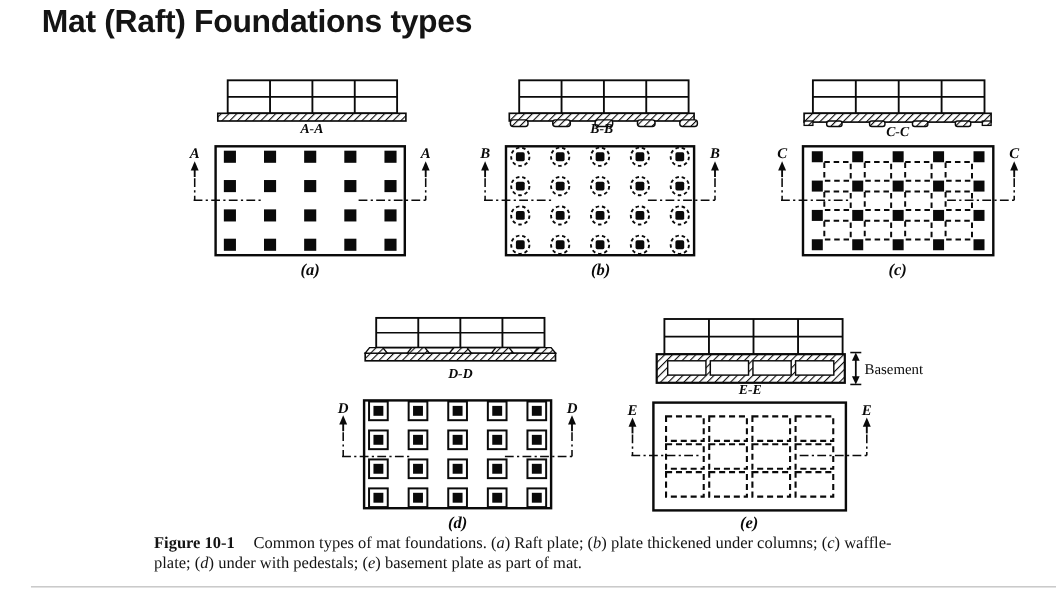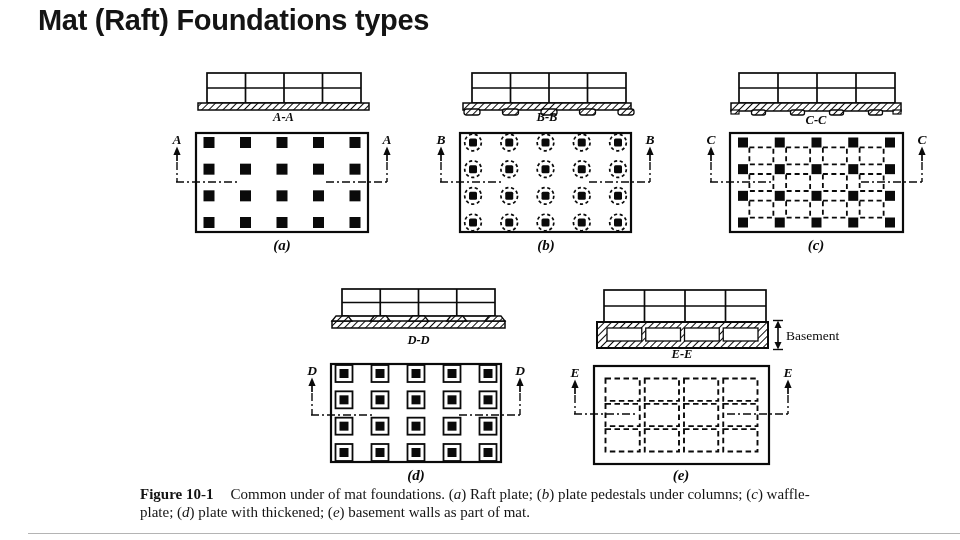--- a/index.html
+++ b/index.html
@@ -317,18 +317,18 @@
           <polygon points="746.5,328 753.5,328 750,320.5" fill="#0a0a0a"></polygon>
           <polygon points="746.5,342 753.5,342 750,349.5" fill="#0a0a0a"></polygon>
           <line x1="745" y1="320.5" x2="755" y2="320.5" stroke="#0a0a0a" stroke-width="1.4"></line>
           <line x1="745" y1="349.5" x2="755" y2="349.5" stroke="#0a0a0a" stroke-width="1.4"></line>
           <text x="758" y="340" class="bsmt">Basement</text>
         </g>
       </g>
   </svg>
 
   <div class="caption">
-    <div class="cap-line"><span class="cap-fig">Figure 10-1</span><span>Common under of mat foundations. (</span><span class="it">a</span><span>) Raft plate; (</span><span class="it">b</span><span>) plate pedestals under columns; (</span><span class="it">c</span><span>) waffle-</span></div>
-    <div class="cap-line"><span>plate; (</span><span class="it">d</span><span>) plate with thickened; (</span><span class="it">e</span><span>) basement walls as part of mat.</span></div>
+    <div class="cap-line"><span class="cap-fig">Figure 10-1</span><span>Common types of mat foundations. (</span><span class="it">a</span><span>) Raft plate; (</span><span class="it">b</span><span>) plate thickened under columns; (</span><span class="it">c</span><span>) waffle-</span></div>
+    <div class="cap-line"><span>plate; (</span><span class="it">d</span><span>) under with pedestals; (</span><span class="it">e</span><span>) basement plate as part of mat.</span></div>
   </div>
 
   <div class="divider"></div>
 </div>
 
 </body></html>

